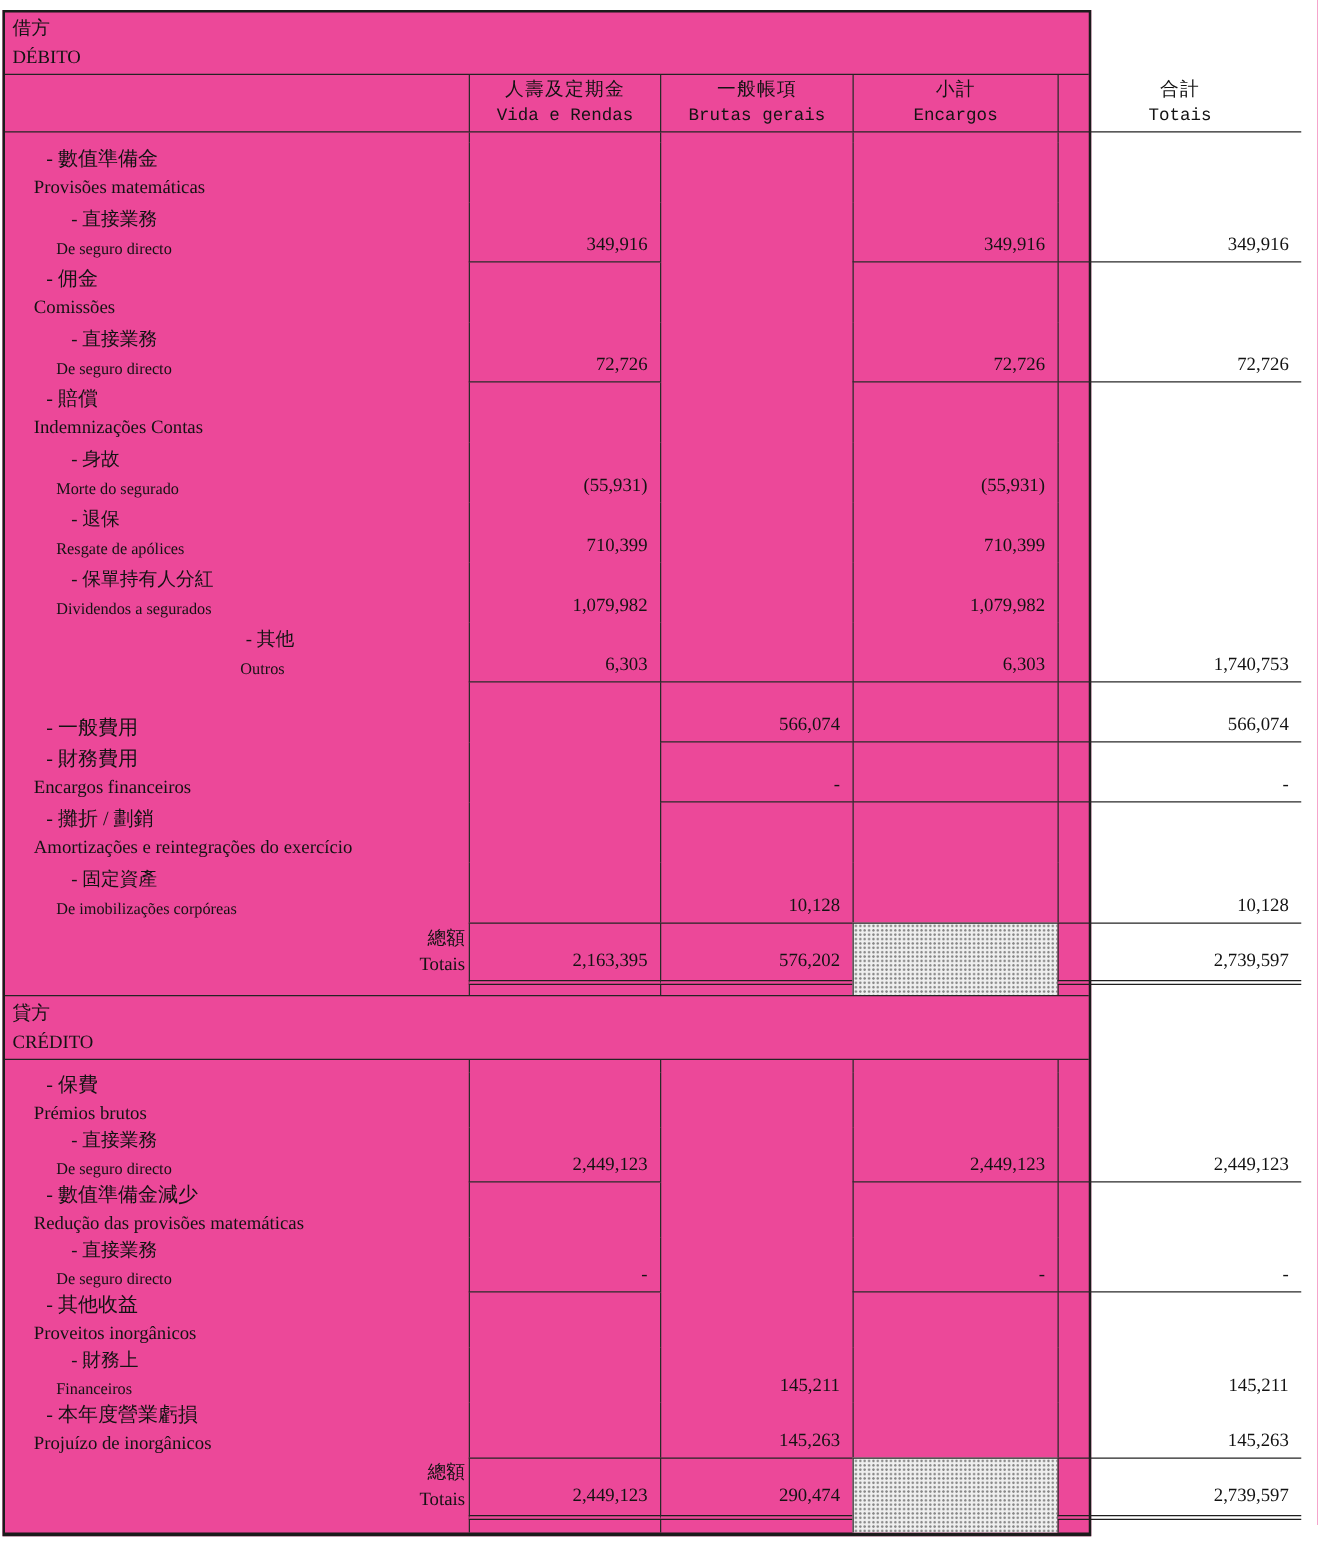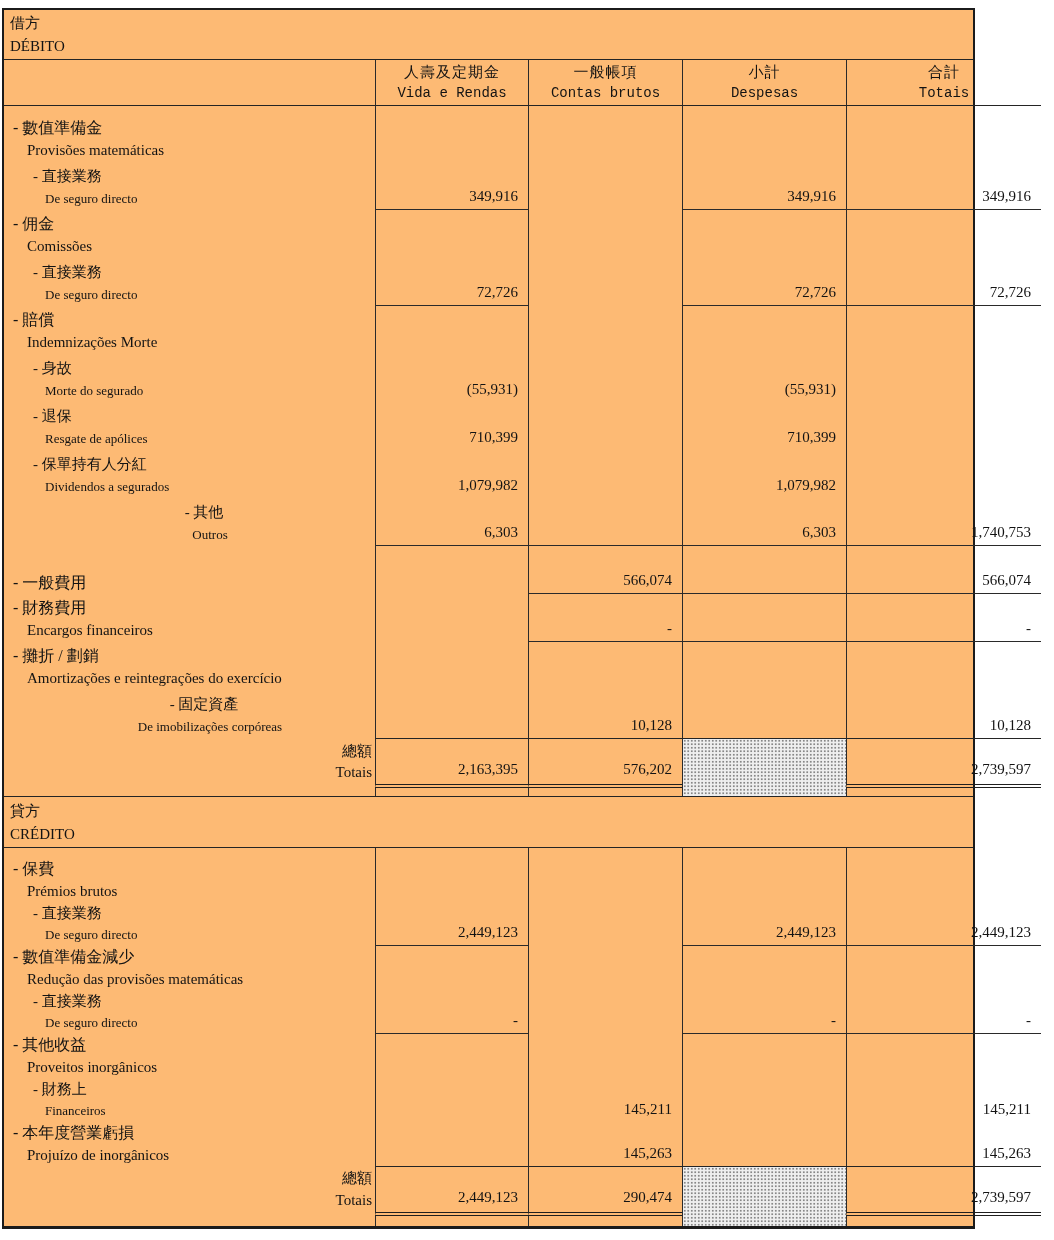--- a/index.html
+++ b/index.html
@@ -3,39 +3,39 @@
 <meta charset="utf-8">
 <style>
   * { box-sizing: border-box; }
   html,body { margin:0; padding:0; }
   body {
     width:1054px; height:1240px; background:#ffffff;
     font-family:"Liberation Serif","DejaVu Serif",serif;
     color:#131313; position:relative;
   }
   .doc {
-    position:absolute; left:2px; top:8px; width:973px;
-    border:2px solid #1b1b1b; border-bottom-width:3px; background:#fdba74;
+    position:absolute; left:2px; top:8px; width:871px;
+    border:2px solid #1b1b1b; border-bottom-width:3px; background:#ec4899;
   }
   .sec-title { border-bottom:1px solid #242424; padding:2px 0 2px 6px; }
   .sec-title .zh { font-size:15px; line-height:23px; }
   .sec-title .pt { font-size:15px; line-height:22px; }
   .credito-title { border-top:1px solid #242424; padding-top:3px; }
 
   .body-grid { display:grid; grid-template-columns:371px 153px 154px 164px 195px; }
   .cell { box-sizing:border-box; overflow:hidden; }
   .v { border-left:1px solid #2a2a2a; }
 
   .hdr, .hdr-lbl { height:46px; border-bottom:1px solid #242424; }
   .hdr { display:flex; flex-direction:column; justify-content:center; align-items:center; }
   .hdr .zh { font-size:15px; line-height:22px; letter-spacing:1px; }
   .hdr .pt { font-size:14px; line-height:21px;font-family:Liberation Mono, monospace; }
 
   .lbl { display:flex; flex-direction:column; justify-content:flex-end; }
-  .lbl .zh { font-size:16px; line-height:23px; white-space:pre; }
+  .lbl .zh { font-size:16px; line-height:23px; white-space:pre;margin-left:24px; }
   .lbl .pt { font-size:15px; line-height:23px; white-space:pre; }
   .credito-grid .lbl .zh { line-height:22px; }
   .credito-grid .lbl .pt { line-height:22px; }
   .lv1 .zh { padding-left:9px; }
   .lv1 .pt { padding-left:23px; }
   .lv2 .zh { padding-left:29px; font-size:15px; }
   .lv2 .pt { padding-left:41px; font-size:13px; line-height:22px; }
 
   .val { display:flex; align-items:flex-end; justify-content:flex-end;
          padding:0 10px 4px 0; font-size:15px; }
@@ -63,25 +63,25 @@
   </div>
 
   <div class="body-grid debito-grid" id="debito-grid">
     <div class="cell hdr-lbl"></div>
     <div class="cell v hdr">
       <div class="zh">人壽及定期金</div>
       <div class="pt">Vida e Rendas</div>
     </div>
     <div class="cell v hdr">
       <div class="zh">一般帳項</div>
-      <div class="pt">Contas brutos</div>
+      <div class="pt">Brutas gerais</div>
     </div>
     <div class="cell v hdr">
       <div class="zh">小計</div>
-      <div class="pt">Despesas</div>
+      <div class="pt">Encargos</div>
     </div>
     <div class="cell v hdr">
       <div class="zh">合計</div>
       <div class="pt">Totais</div>
     </div>
   <div class="cell lbl" style="height: 8px;"></div>
       <div class="cell v" style="height: 8px;"></div>
       <div class="cell v" style="height: 8px;"></div>
       <div class="cell v" style="height: 8px;"></div>
       <div class="cell v" style="height: 8px;"></div>
@@ -112,21 +112,21 @@
       <div class="cell lbl lv2" style="height: 48px;">
         <div class="zh">- 直接業務</div>
         <div class="pt">De seguro directo</div>
       </div>
       <div class="cell v val rule" style="height: 48px;">72,726</div>
       <div class="cell v val" style="height: 48px;"></div>
       <div class="cell v val rule" style="height: 48px;">72,726</div>
       <div class="cell v val rule" style="height: 48px;">72,726</div>
       <div class="cell lbl lv1" style="height: 48px;">
         <div class="zh">- 賠償</div>
-        <div class="pt">Indemnizações Morte</div>
+        <div class="pt">Indemnizações Contas</div>
       </div>
       <div class="cell v val" style="height: 48px;"></div>
       <div class="cell v val" style="height: 48px;"></div>
       <div class="cell v val" style="height: 48px;"></div>
       <div class="cell v val" style="height: 48px;"></div>
       <div class="cell lbl lv2" style="height: 48px;">
         <div class="zh">- 身故</div>
         <div class="pt">Morte do segurado</div>
       </div>
       <div class="cell v val" style="height: 48px;">(55,931)</div>
@@ -173,21 +173,21 @@
       <div class="cell v val rule" style="height: 48px;"></div>
       <div class="cell v val rule" style="height: 48px;">-</div>
       <div class="cell lbl lv1" style="height: 48px;">
         <div class="zh">- 攤折 / 劃銷</div>
         <div class="pt">Amortizações e reintegrações do exercício</div>
       </div>
       <div class="cell v val" style="height: 48px;"></div>
       <div class="cell v val" style="height: 48px;"></div>
       <div class="cell v val" style="height: 48px;"></div>
       <div class="cell v val" style="height: 48px;"></div>
-      <div class="cell lbl lv2" style="height: 48px; align-items: center;">
+      <div class="cell lbl lv2" style="height: 48px;">
         <div class="zh">- 固定資產</div>
         <div class="pt">De imobilizações corpóreas</div>
       </div>
       <div class="cell v val" style="height: 48px;"></div>
       <div class="cell v val" style="height: 48px;">10,128</div>
       <div class="cell v val" style="height: 48px;"></div>
       <div class="cell v val" style="height: 48px;">10,128</div>
       <div class="cell lbl totals-lbl" style="height: 50px;">
         <div class="zh">總額</div>
         <div class="pt">Totais</div>

